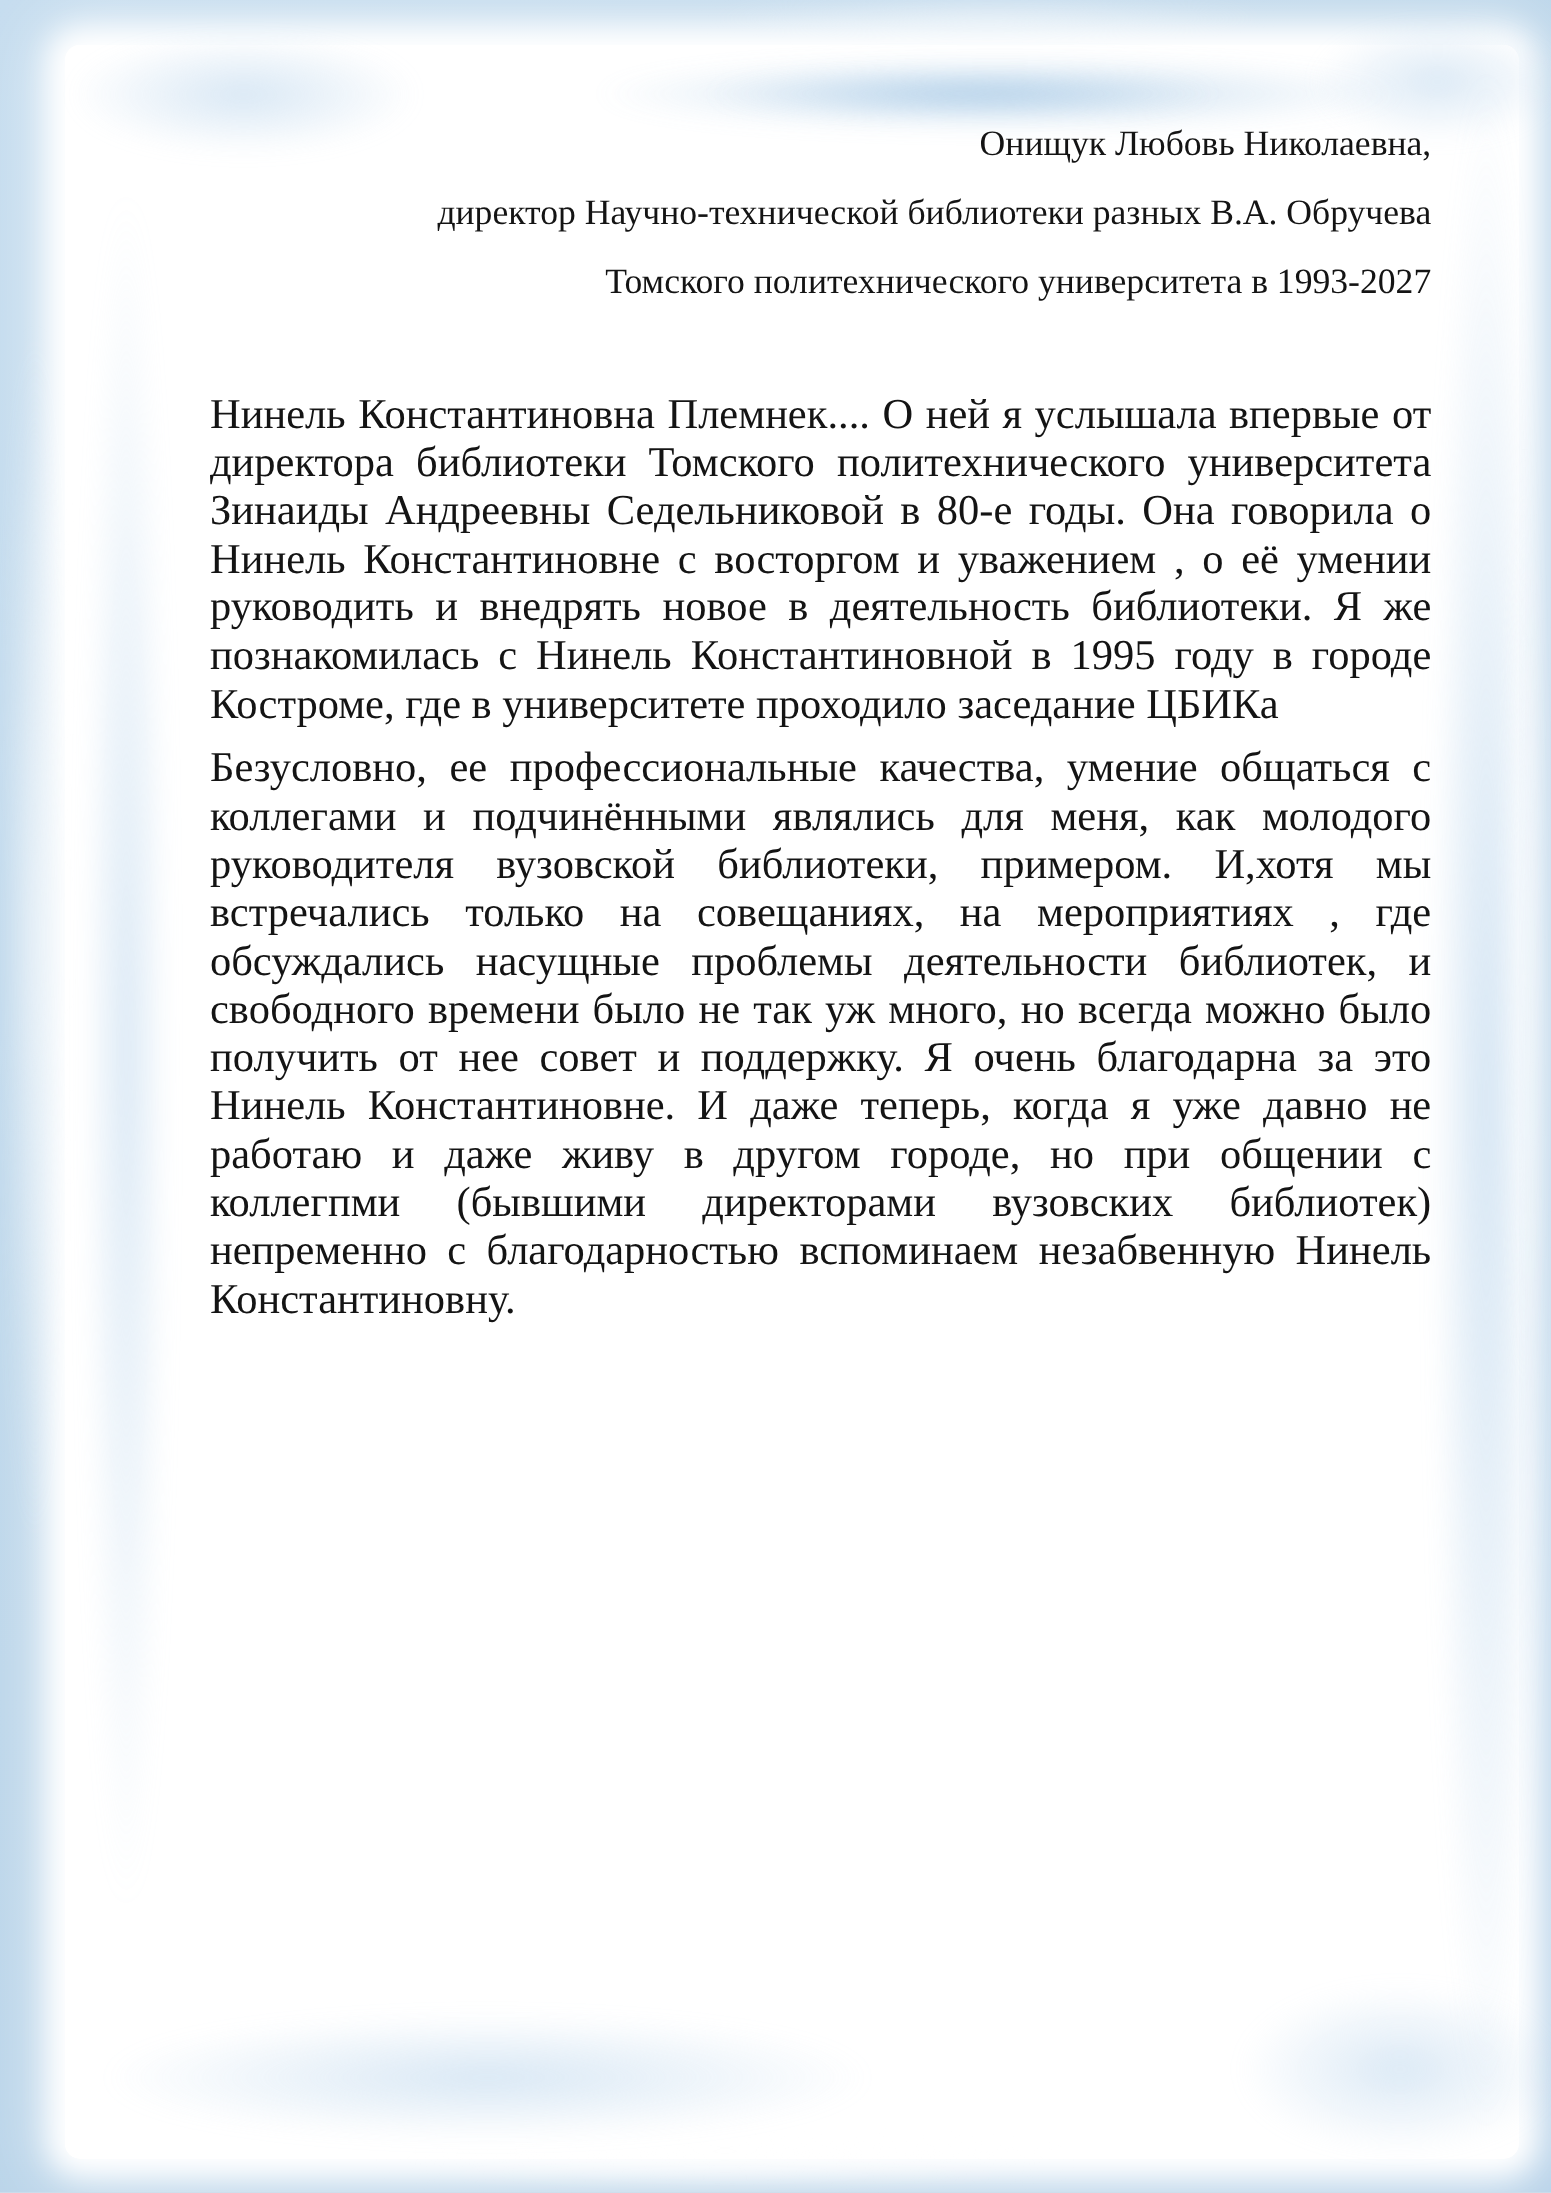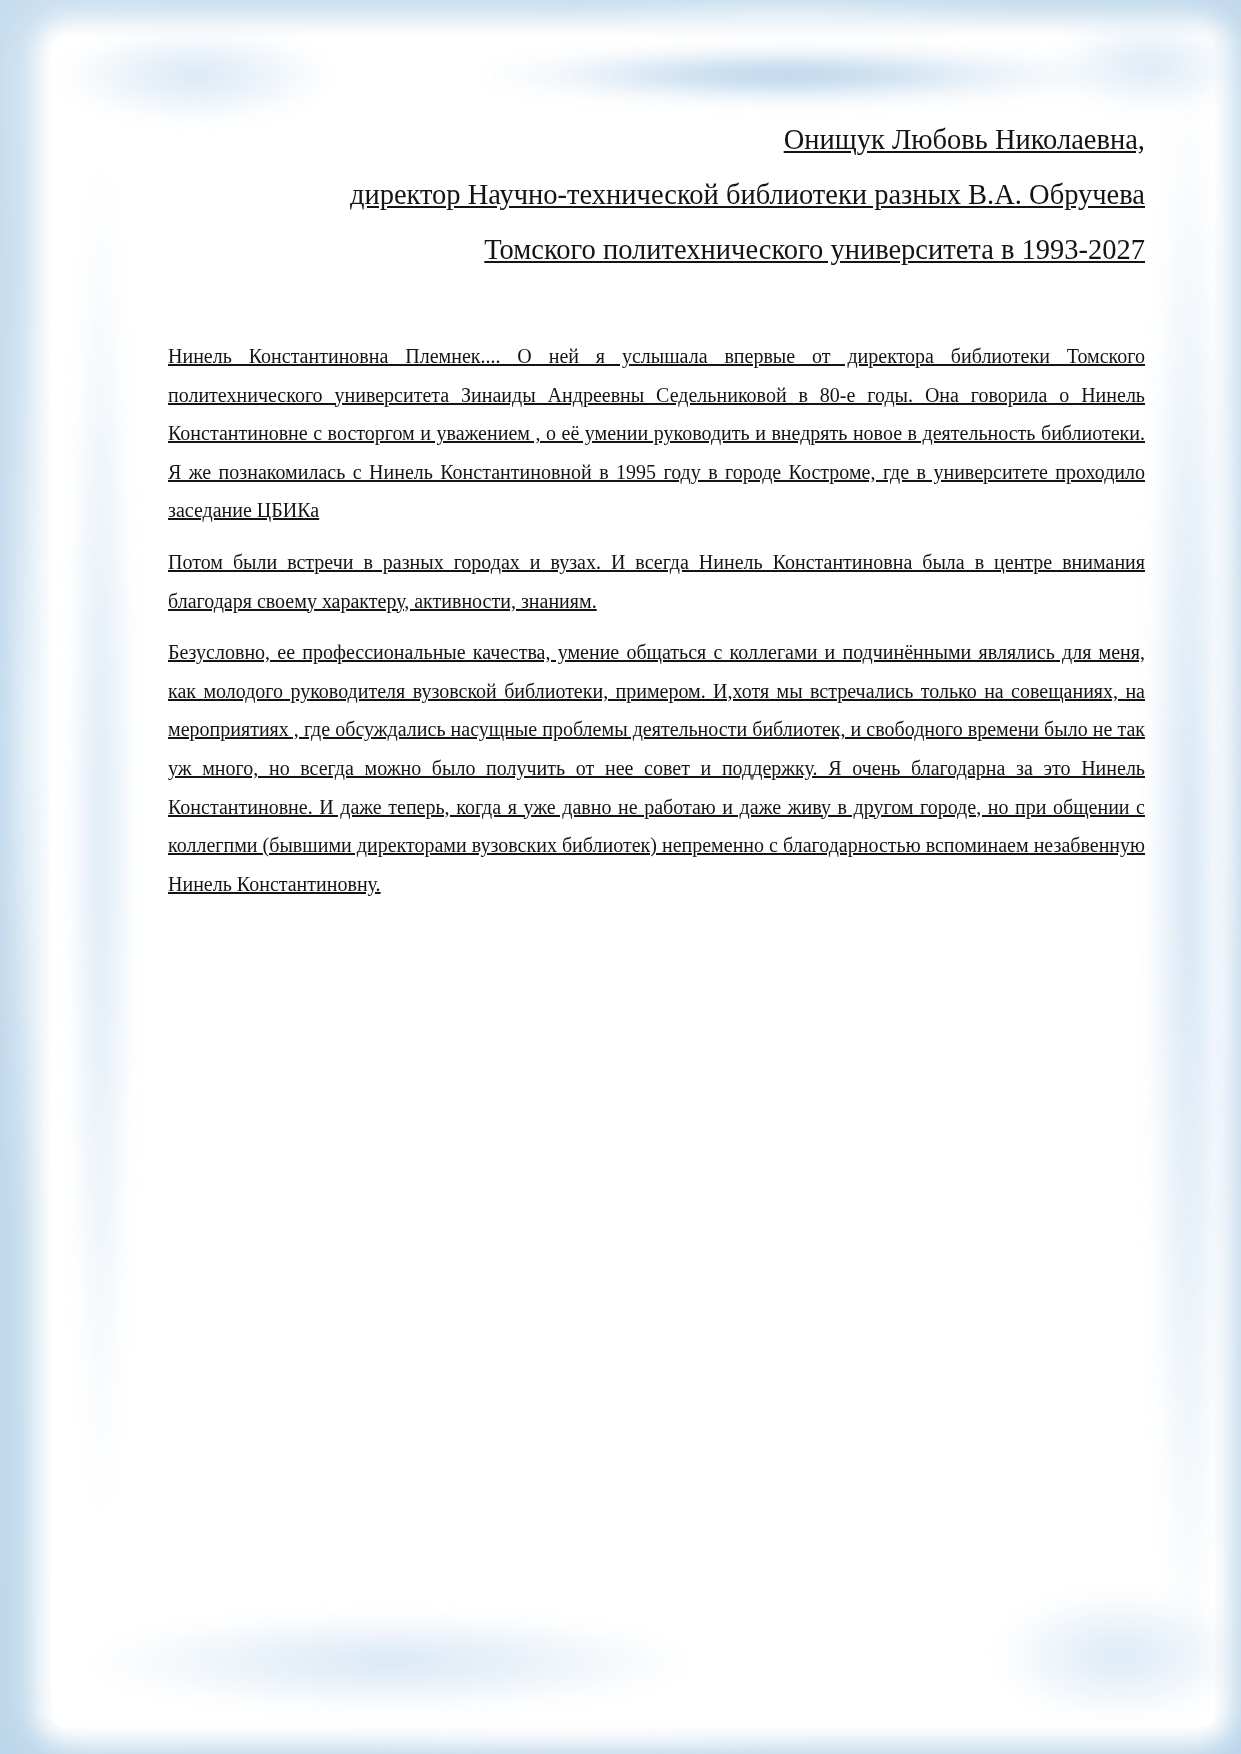--- a/index.html
+++ b/index.html
@@ -32,38 +32,37 @@
     filter: blur(9px);
     pointer-events: none;
   }
   .blob.blue   { background: radial-gradient(ellipse at center, rgba(181,210,235,0.95) 0%, rgba(181,210,235,0) 70%); }
   .blob.blue2  { background: radial-gradient(ellipse at center, rgba(162,198,228,0.85) 0%, rgba(162,198,228,0) 70%); }
   .blob.white  { background: radial-gradient(ellipse at center, rgba(255,255,255,0.95) 0%, rgba(255,255,255,0) 72%); }
 
   .content {
     position: absolute;
     left: 168px;
-    top: 112px;
+    top: 88px;
     width: 977px;
     color: #141414;
-    text-decoration: underline;
   }
 
   .doc-header {
     text-align: right;
     font-size: 28.5px;
     line-height: 55px;
   }
   .header-line { white-space: nowrap; }
 
   .doc-body { margin-top: 60px; }
 
   .doc-body p {
     margin: 0 0 13px 0;
-    font-size: 20px;
+    font-size: 34px;
     line-height: 38.6px;
     text-align: justify;
     text-align-last: left;
   }
 </style>
 </head>
 <body>
 
 <div class="page">
 
@@ -85,18 +84,17 @@
   <div class="content">
 
     <div class="doc-header">
       <div class="header-line">Онищук Любовь Николаевна,</div>
       <div class="header-line">директор Научно-технической библиотеки разных В.А. Обручева</div>
       <div class="header-line">Томского политехнического университета в 1993-2027</div>
     </div>
 
     <div class="doc-body">
       <p>Нинель Константиновна Племнек.... О ней я услышала впервые от директора библиотеки Томского политехнического университета Зинаиды Андреевны Седельниковой в 80-е годы. Она говорила о Нинель Константиновне с восторгом и уважением , о её умении руководить и внедрять новое в деятельность библиотеки. Я же познакомилась с Нинель Константиновной в 1995 году в городе Костроме, где  в университете проходило заседание ЦБИКа</p>
-      <p>Потом были встречи в разных городах и вузах. И всегда Нинель Константиновна была в центре внимания благодаря своему характеру, активности, знаниям.</p>
       <p>Безусловно, ее профессиональные качества, умение общаться с коллегами и подчинёнными являлись для меня, как молодого руководителя вузовской библиотеки, примером. И,хотя мы встречались только на совещаниях, на мероприятиях , где обсуждались насущные проблемы деятельности библиотек, и свободного времени было не так уж много, но всегда можно было получить от  нее совет и поддержку. Я очень благодарна за это Нинель Константиновне. И даже теперь, когда я уже давно не работаю и даже живу в другом городе, но при общении с коллегпми  (бывшими директорами вузовских библиотек) непременно с благодарностью вспоминаем незабвенную Нинель Константиновну.</p>
     </div>
 
   </div>
 </div>
 
 </body></html>

